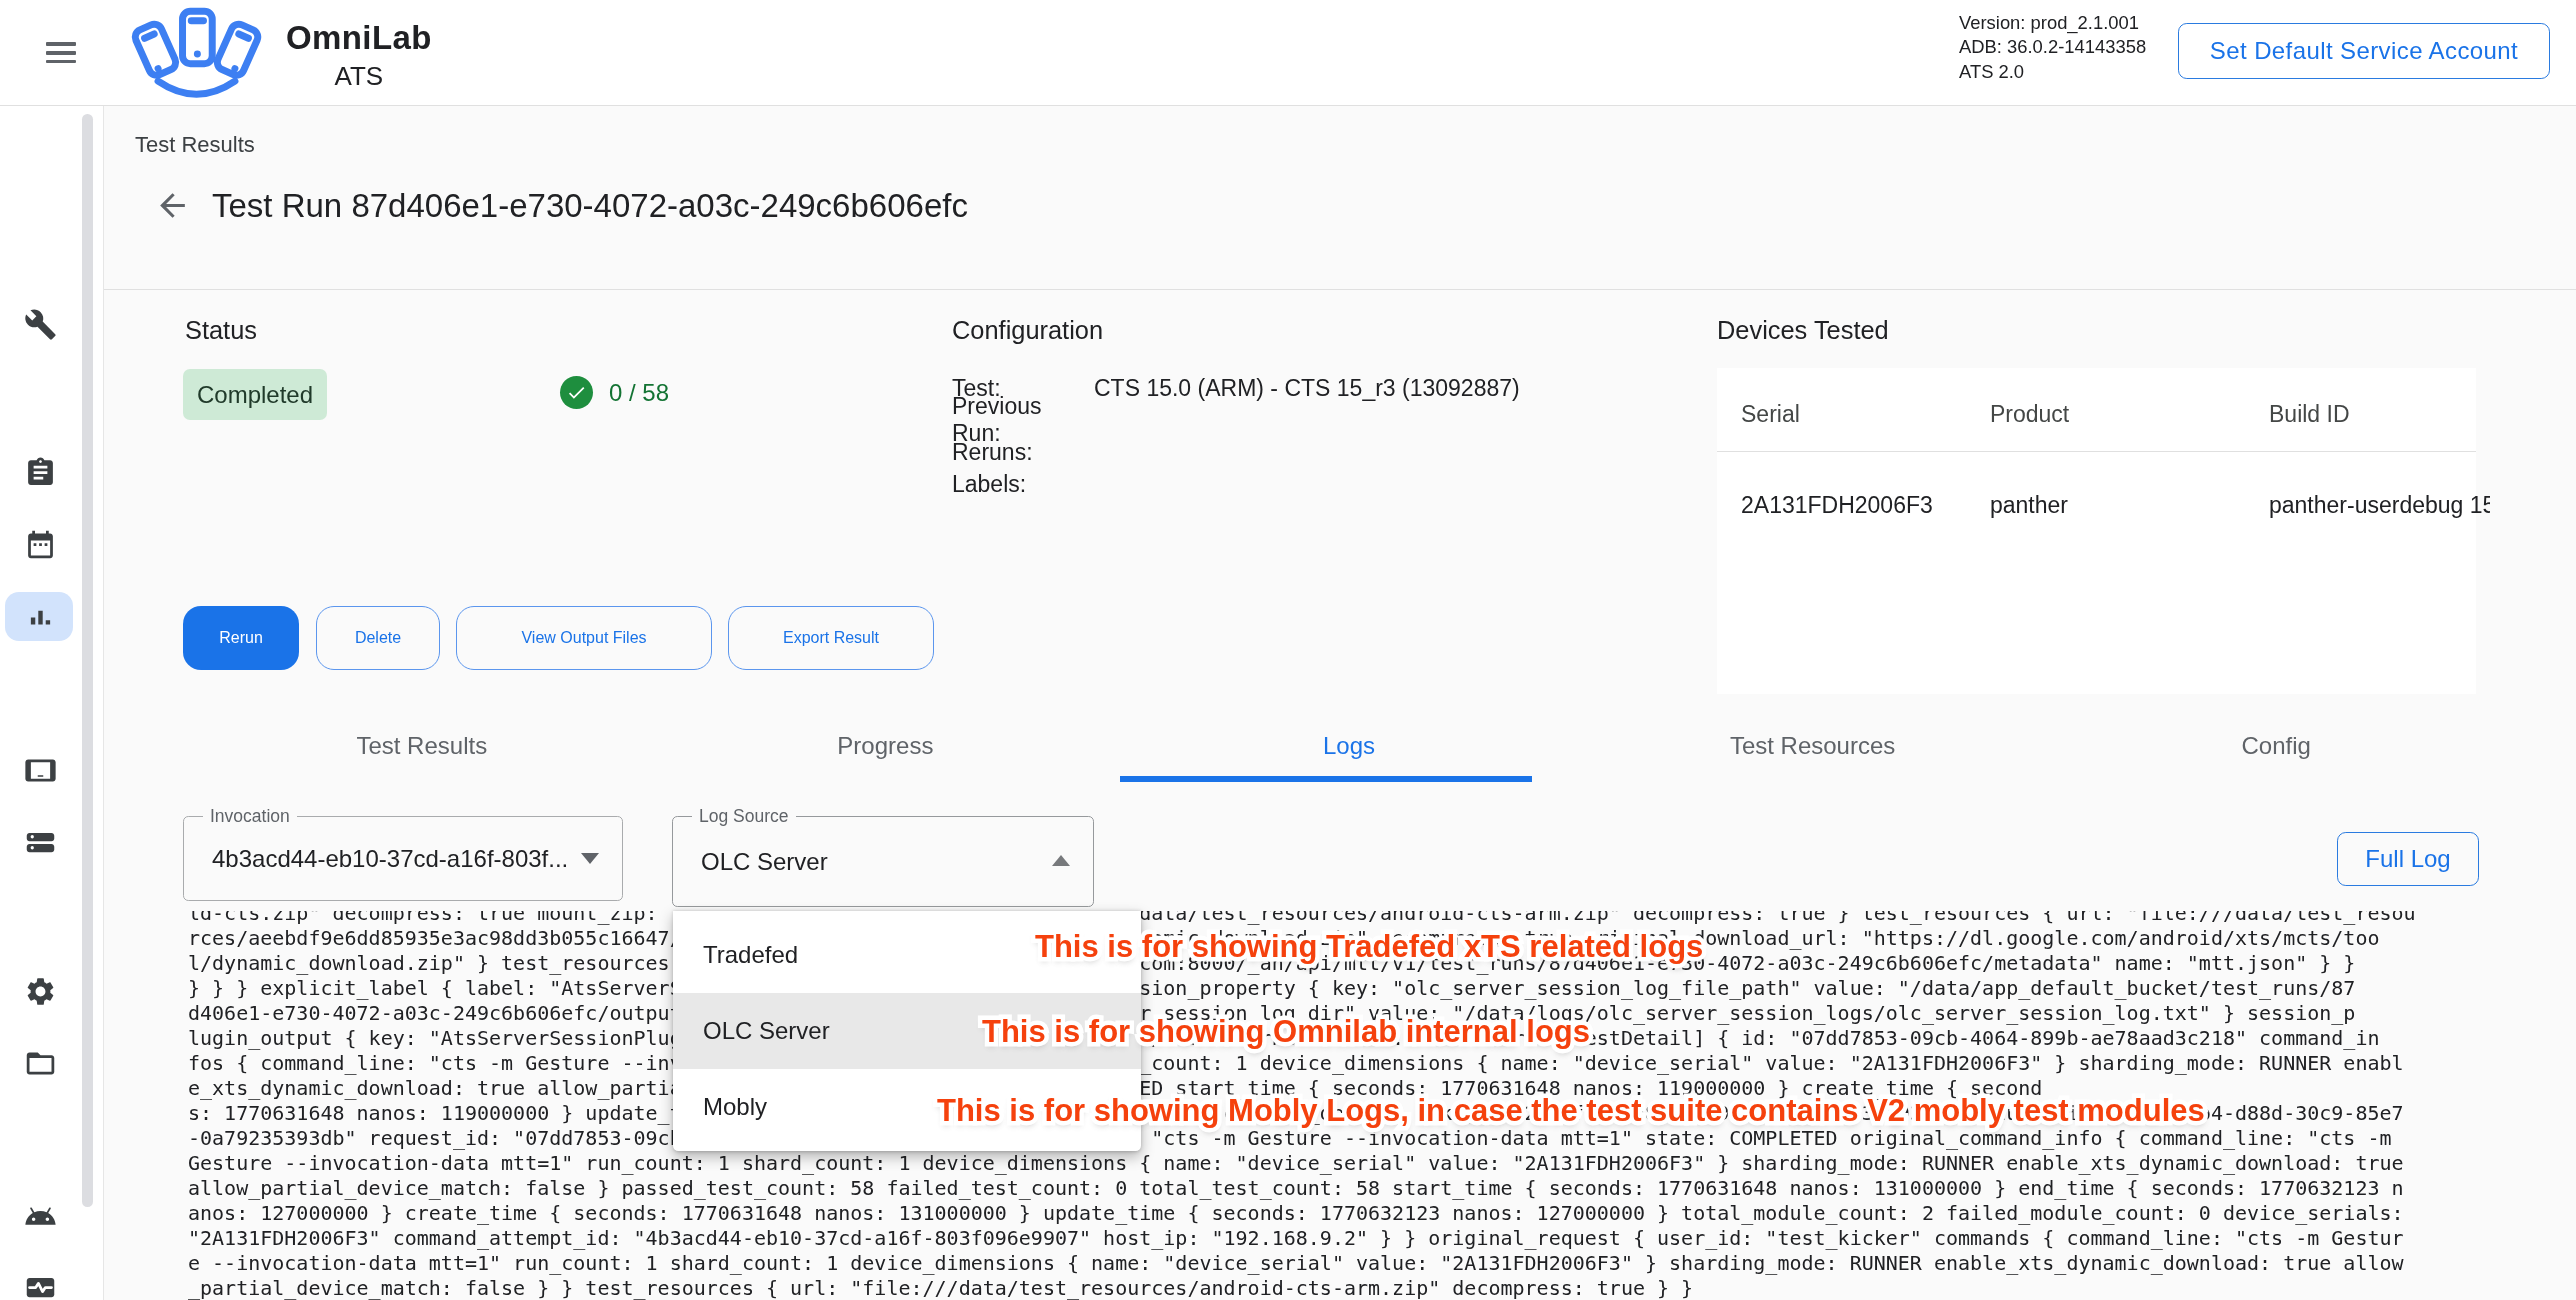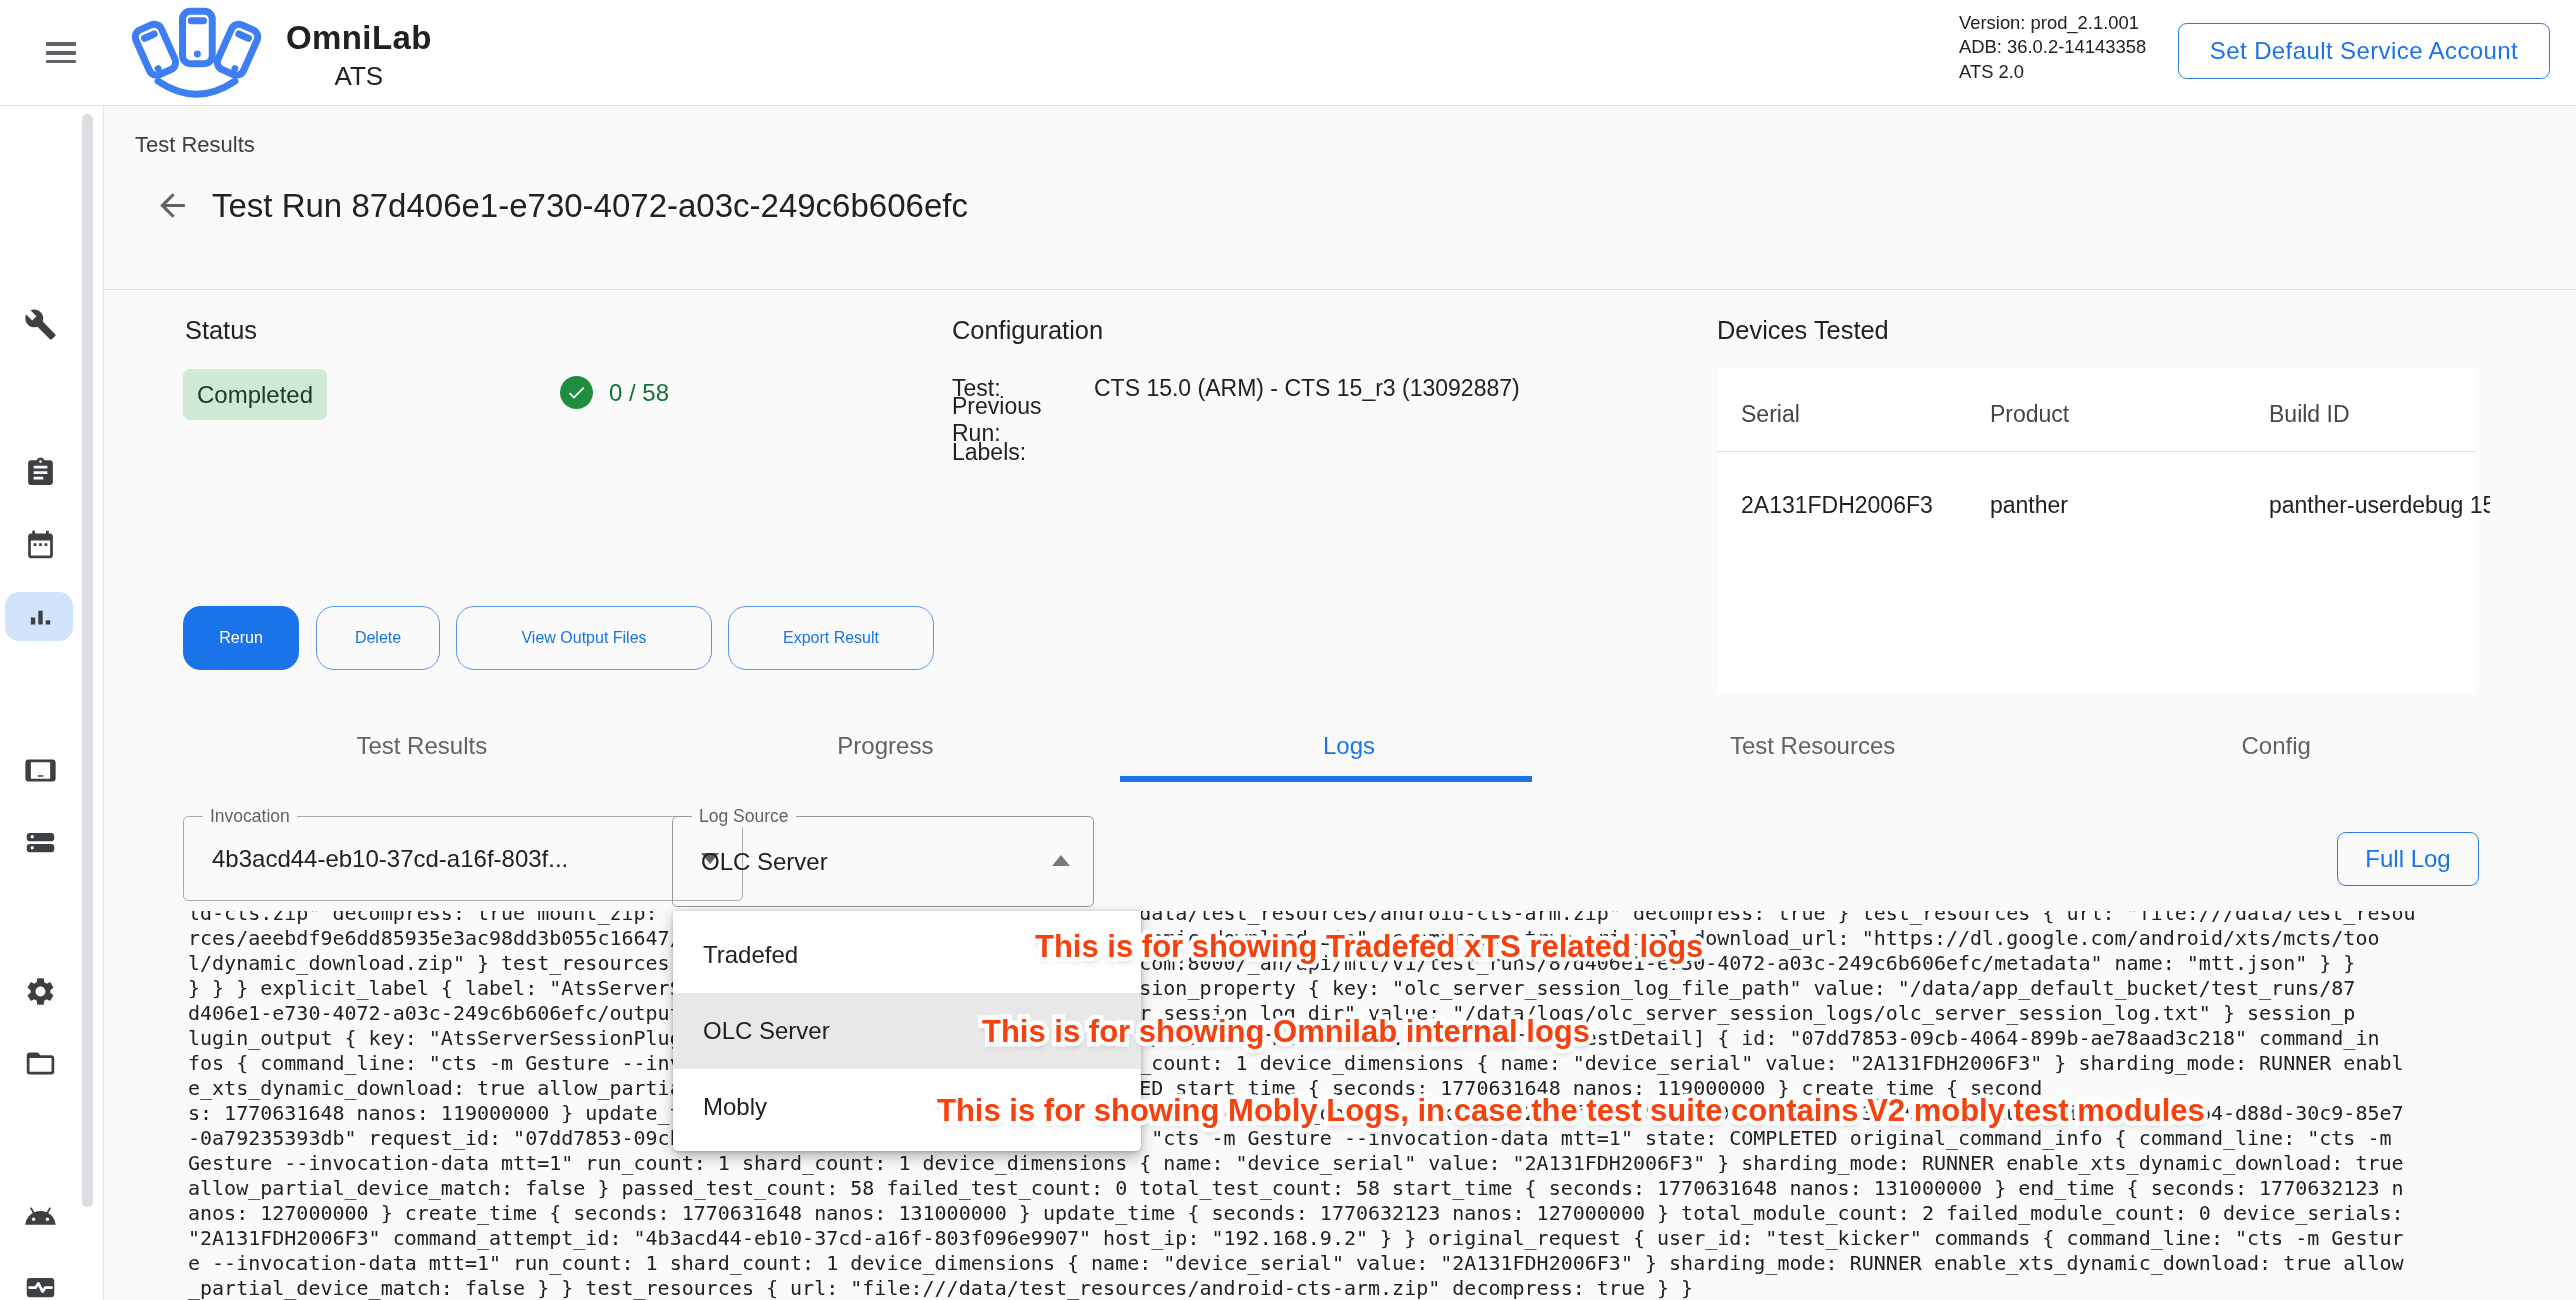--- a/index.html
+++ b/index.html
@@ -64,21 +64,21 @@
   #view-output-btn { left: 352px; width: 256px; }
   #export-btn { left: 624px; width: 206px; }
   .action-btn.btn-outline { border-color: #5b96ee; }
 
   .tabs { position: absolute; left: 86px; top: 612px; width: 2318px; height: 56px; display: flex; }
   .tab { flex: 1; display: flex; align-items: center; justify-content: center; font-size: 24px; color: #5f6368; cursor: pointer; }
   .tab.active { color: #1a73e8; font-weight: 500; }
   .ink-bar { position: absolute; left: 1016px; top: 670px; width: 412px; height: 6.1px; background: #1a73e8; }
 
   .field { position: absolute; background: transparent; border-radius: 5.3px; z-index: 10; }
-  #invocation-field { left: 79px; top: 710px; width: 560px; height: 85px; border: 0.9px solid #a9abad; }
+  #invocation-field { left: 79px; top: 710px; width: 440px; height: 85px; border: 0.9px solid #a9abad; }
   #logsource-field { left: 568px; top: 710px; width: 422px; height: 91px; border: 1.8px solid #96999c; }
   .field-label { position: absolute; top: -11.4px; left: 19px; background: #fafafa; padding: 0 7px; font-size: 17.5px; color: #5f6368; }
   .field-value { position: absolute; left: 28px; top: 0; height: 100%; display: flex; align-items: center; font-size: 24px; color: #202124; white-space: nowrap; }
   .caret { position: absolute; right: 23px; top: 50%; width: 0; height: 0; border-left: 9.6px solid transparent; border-right: 9.6px solid transparent; }
   .caret.down { border-top: 11.4px solid #5f6368; margin-top: -5.3px; }
   .caret.up { border-bottom: 11.4px solid #77797c; margin-top: -6.1px; }
   #full-log-btn { position: absolute; left: 2233px; top: 726px; width: 142px; height: 54px; font-size: 24px; border-color: #2a7be0; }
 
   
   .log-view { position: absolute; left: 84px; top: 805px; width: 2331px; height: 389px; overflow: hidden; z-index: 1; }
@@ -234,20 +234,24 @@
     <div class="config-rows">
         <div class="config-row">
         <span class="cfg-label">Test:</span>
         <span class="cfg-value">CTS 15.0 (ARM) - CTS 15_r3 (13092887)</span>
       </div>
         <div class="config-row">
         <span class="cfg-label">Previous Run:</span>
         <span class="cfg-value"></span>
       </div>
         <div class="config-row">
+        <span class="cfg-label">Reruns:</span>
+        <span class="cfg-value"></span>
+      </div>
+        <div class="config-row">
         <span class="cfg-label">Labels:</span>
         <span class="cfg-value"></span>
       </div>
       </div>
 
     <div id="devices-h" class="section-h">Devices Tested</div>
     <div class="devices-table">
       <div class="dt-header">
         <span class="dt-cell dt-c0">Serial</span>
         <span class="dt-cell dt-c1">Product</span>

